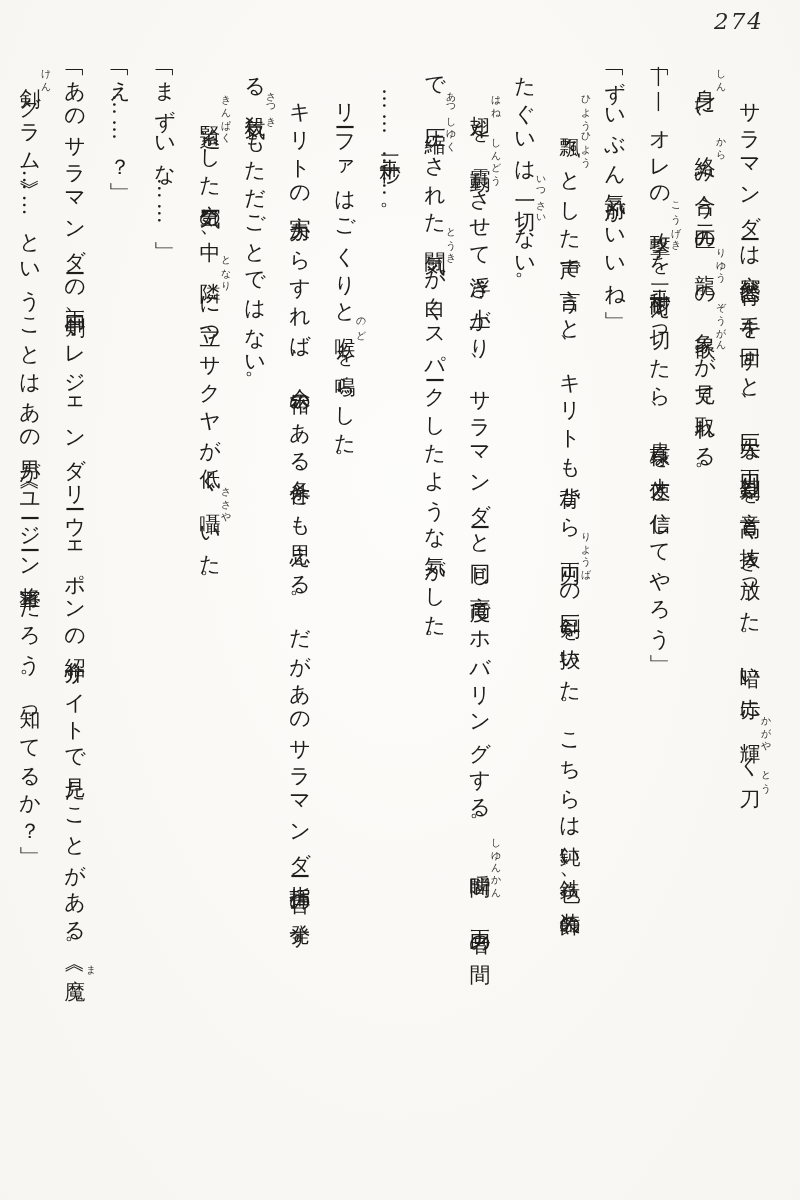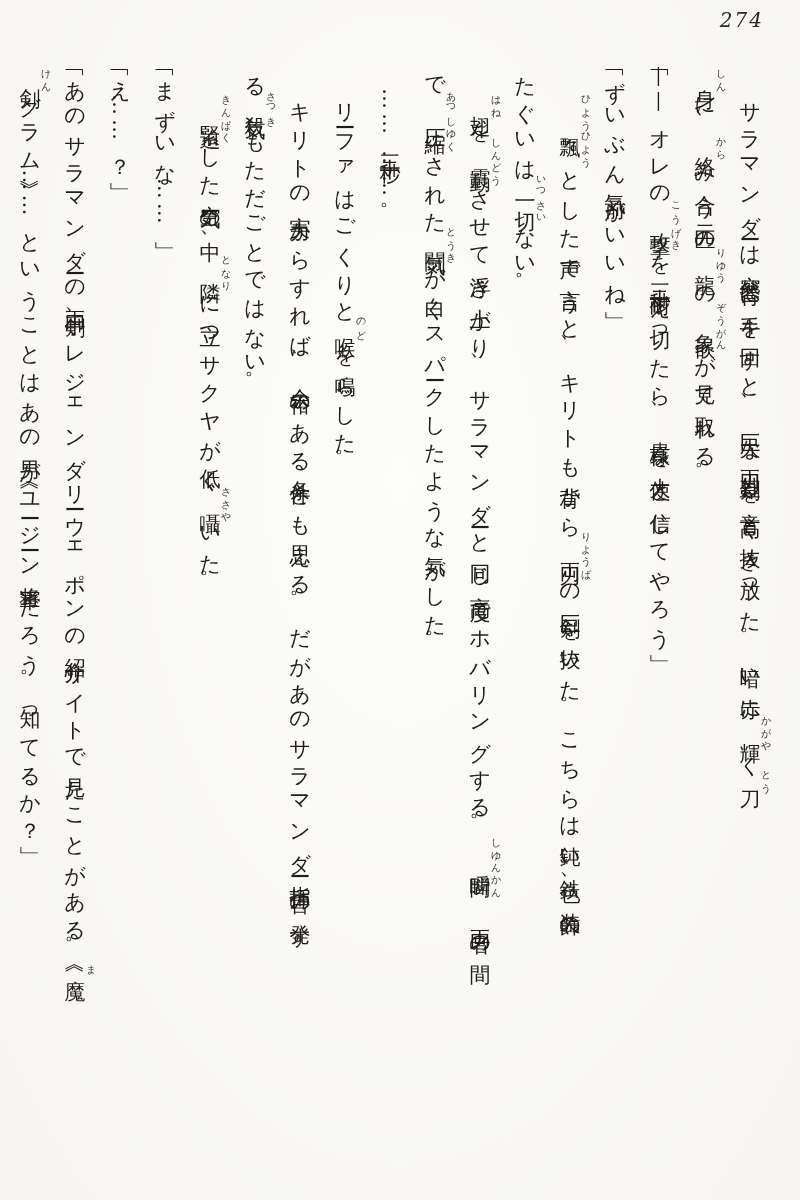--- a/index.html
+++ b/index.html
@@ -19,21 +19,21 @@
     position: absolute;
     inset: 0;
     background:
       radial-gradient(ellipse at 50% 40%, rgba(255,255,255,0.5), rgba(0,0,0,0.015)),
       #faf9f5;
   }
   .page-number {
     position: absolute;
     top: 8px;
     right: 36px;
-    font-size: 20px;
+    font-size: 23px;
     font-style: italic;
     letter-spacing: 2px;
     color: #2a2925;
   }
   .text-block {
     position: absolute;
     top: 62px;
     right: 28px;
     height: 1096px;
     writing-mode: vertical-rl;

